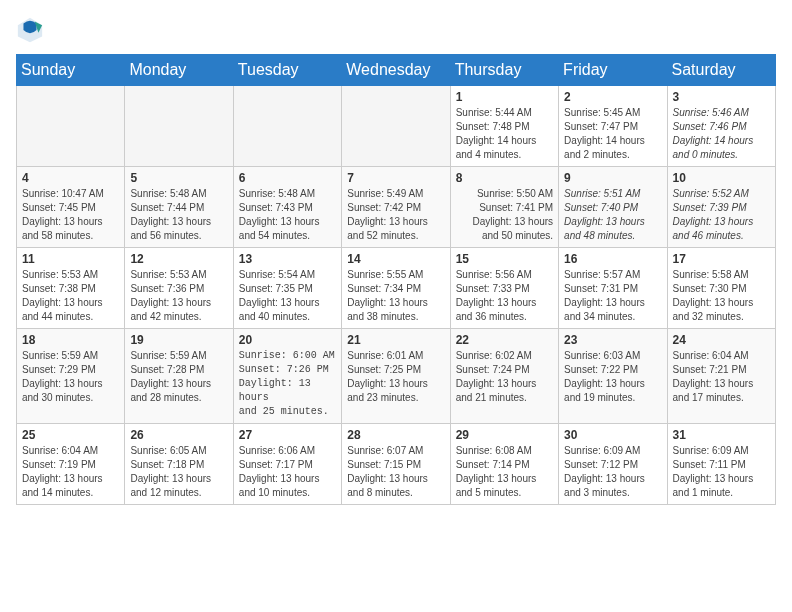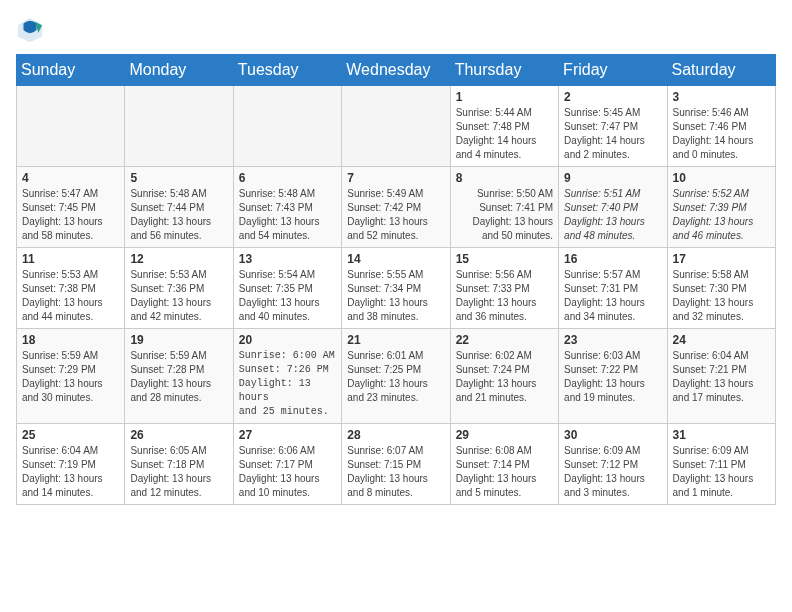--- a/index.html
+++ b/index.html
@@ -132,30 +132,30 @@
         </td>
         <td>
           <div class="day-number">2</div>
           <div class="day-info" style="white-space: pre-line;">Sunrise: 5:45 AM
 Sunset: 7:47 PM
 Daylight: 14 hours
 and 2 minutes.</div>
         </td>
         <td>
           <div class="day-number">3</div>
-          <div class="day-info" style="white-space: pre-line;">Sunrise: 5:46 AM
+          <div class="day-info" style="white-space: pre-line; font-style: italic;">Sunrise: 5:46 AM
 Sunset: 7:46 PM
 Daylight: 14 hours
 and 0 minutes.</div>
         </td>
       </tr>
       <tr>
         <td>
           <div class="day-number">4</div>
-          <div class="day-info" style="white-space: pre-line;">Sunrise: 5:47 AM
+          <div class="day-info" style="white-space: pre-line;">Sunrise: 10:47 AM
 Sunset: 7:45 PM
 Daylight: 13 hours
 and 58 minutes.</div>
         </td>
         <td>
           <div class="day-number">5</div>
           <div class="day-info" style="white-space: pre-line;">Sunrise: 5:48 AM
 Sunset: 7:44 PM
 Daylight: 13 hours
 and 56 minutes.</div>

